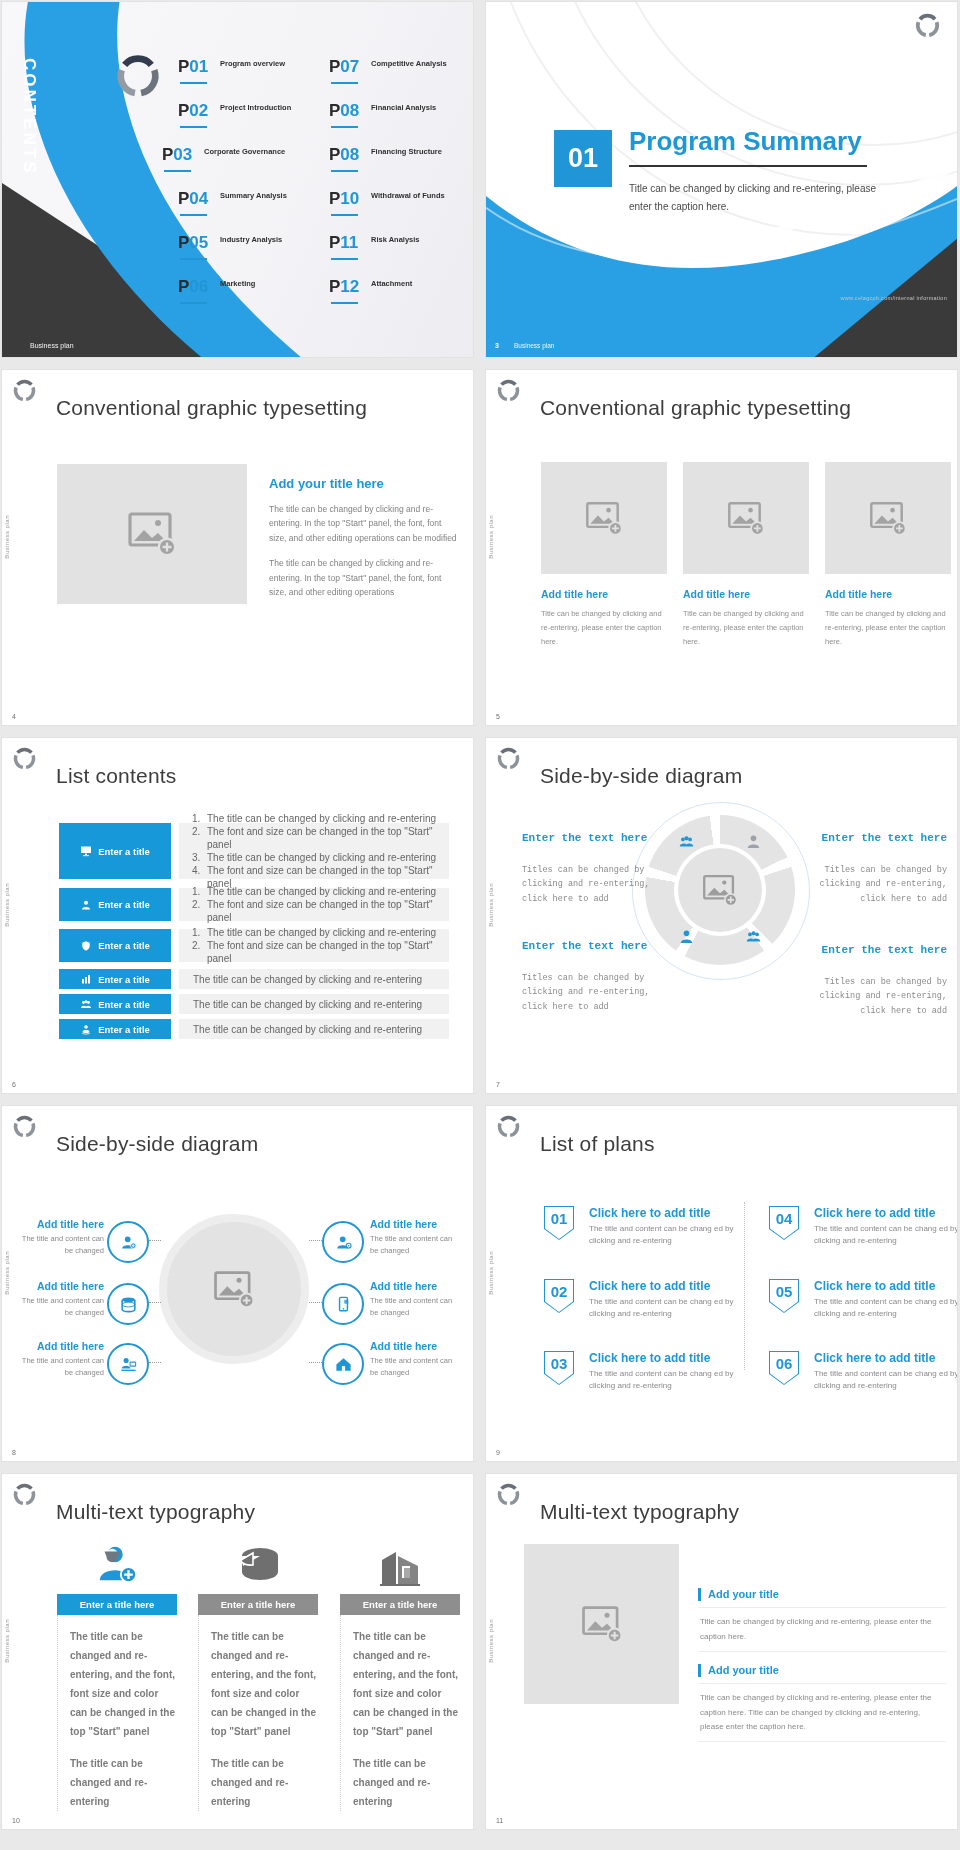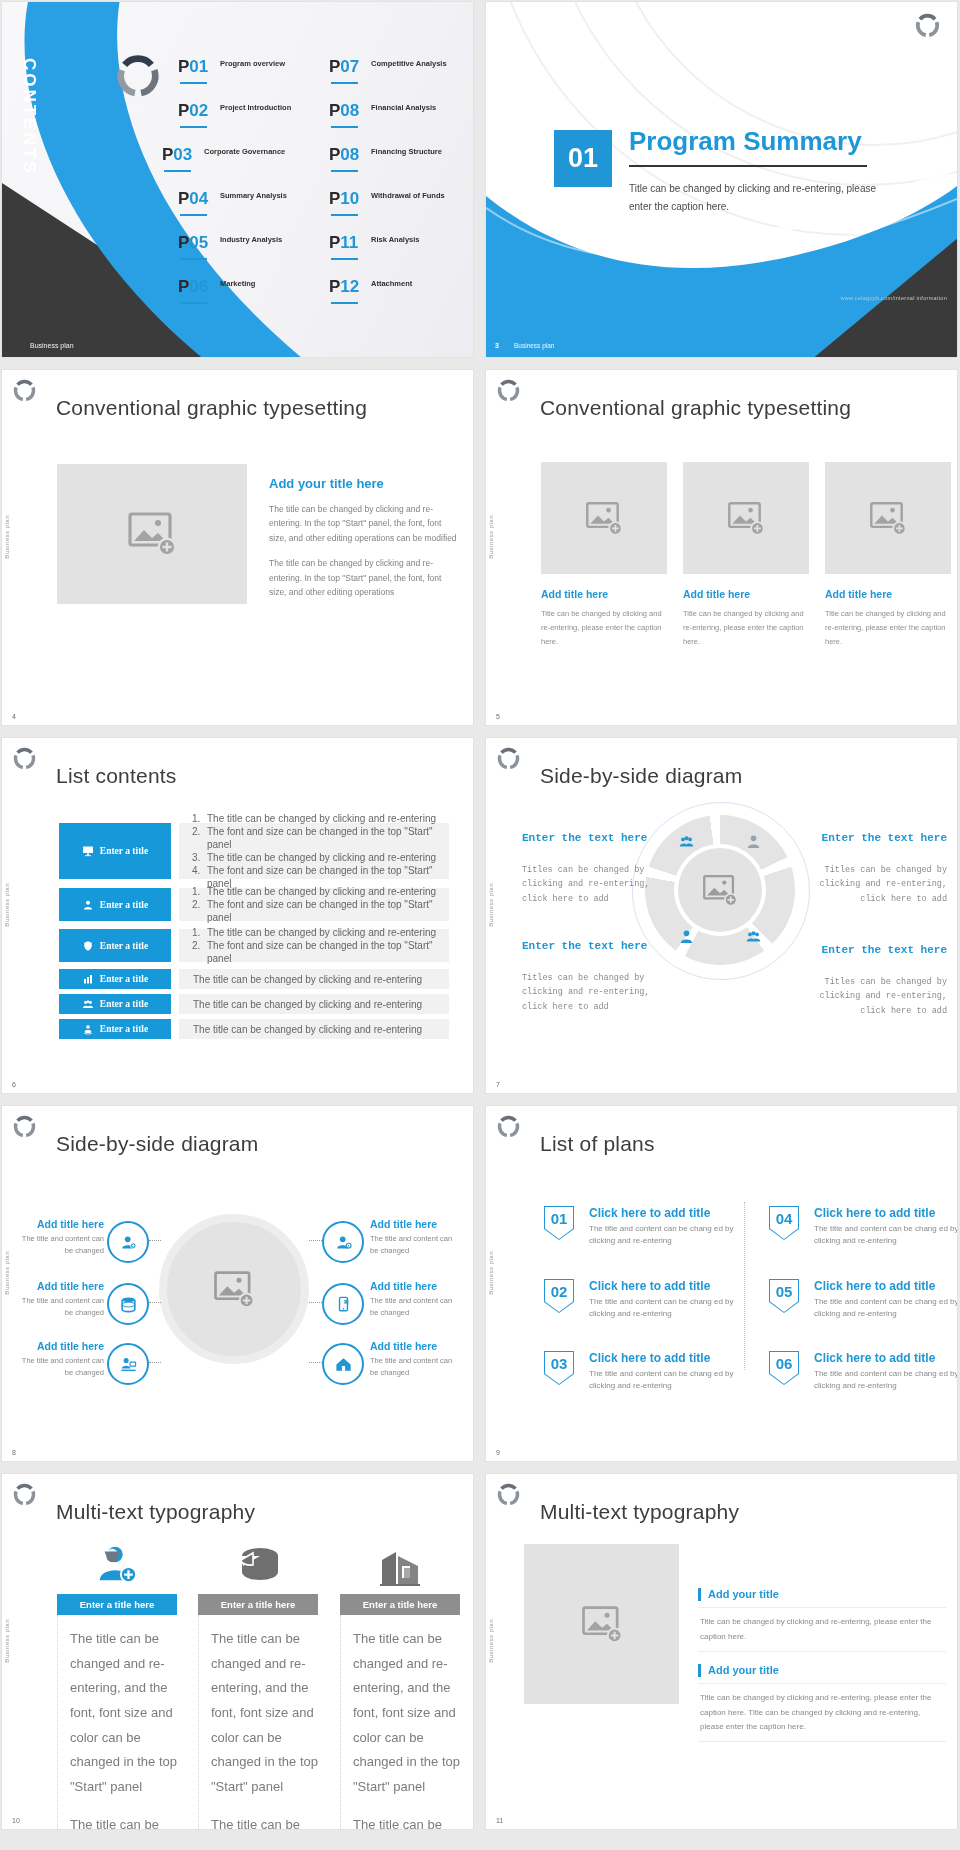--- a/index.html
+++ b/index.html
@@ -47,21 +47,21 @@
 .s3-h{font-size:13px;}
 .s3-p{font-size:8.5px;line-height:1.7;color:#828282;margin-top:11px;}
 
 .s4-box{top:92px;width:126px;height:112px;}
 .s4-h{position:absolute;top:218px;width:126px;font-size:10.5px;}
 .s4-c{position:absolute;top:237px;width:124px;font-size:7.5px;line-height:1.85;color:#8f8f8f;}
 .c1{left:55px;} .c2{left:197px;} .c3{left:339px;}
 
 .s5-row{position:absolute;left:57px;display:flex;}
 .s5-btn{width:112px;background:#1798d8;color:#fff;display:flex;align-items:center;justify-content:center;gap:6px;
-  font-size:9.5px;font-weight:700;flex:none;font-family:Liberation Serif, serif;}
+  font-size:9.5px;font-weight:700;flex:none;}
 .s5-btn svg{width:12px;height:12px;}
 .s5-list{margin-left:8px;width:270px;background:#f1f1f1;color:#666;font-size:10px;display:flex;align-items:center;box-sizing:border-box;padding:3px 8px;}
 .s5-list ol{margin:0;padding:0 0 0 16px;}
 .s5-list li{line-height:13px;padding-left:4px;}
 .s5-single{padding-left:14px;}
 
 .s6-blk{position:absolute;width:132px;font-family:Liberation Mono, monospace;}
 .s6-h{font-size:11px;}
 .s6-c{font-size:8.5px;line-height:1.7;color:#8a8a8a;margin-top:19px;}
 .ta-r{text-align:right;}
@@ -91,21 +91,21 @@
 .badge .bn{position:absolute;width:100%;text-align:center;top:4px;font-weight:700;color:#2196d6;font-size:15px;}
 .s8-h{position:absolute;left:45px;top:0;font-size:12px;}
 .s8-c{position:absolute;left:45px;top:17px;width:152px;font-size:8px;line-height:1.5;color:#8a8a8a;}
 .s8-div{position:absolute;left:258px;top:96px;height:168px;border-left:1px dotted #bfbfbf;}
 
 .s9col{position:absolute;top:60px;width:120px;}
 .s9-ico{height:60px;display:flex;align-items:flex-end;justify-content:center;padding-bottom:6px;box-sizing:border-box;}
 .s9-bar{height:21px;line-height:21px;text-align:center;color:#fff;font-weight:700;font-size:9.5px;}
 .bar-blue{background:#1b9ad8;} .bar-gray{background:#8e8e8e;}
 .s9-txt{border-left:1px dotted #d0d0d0;margin-top:0;padding:12px 0 0 12px;min-height:140px;}
-.s9-p{font-size:13px;line-height:1.9;color:#7c7c7c;}
+.s9-p{font-size:10px;line-height:1.9;color:#7c7c7c;font-weight:bold;}
 .s9-p2{margin-top:13px;}
 
 .s10-img{left:38px;top:70px;width:155px;height:160px;}
 .s10-blk{position:absolute;left:212px;width:248px;margin-top:44px;}
 .s10-h{font-size:11px;border-left:3px solid #2196d6;padding-left:7px;line-height:1.2;}
 .s10-c{margin-top:6px;border-top:1px solid #ededed;border-bottom:1px solid #ededed;
   padding:7px 2px;font-size:8px;line-height:1.8;color:#8a8a8a;}
 </style>
 </head>
 <body>

